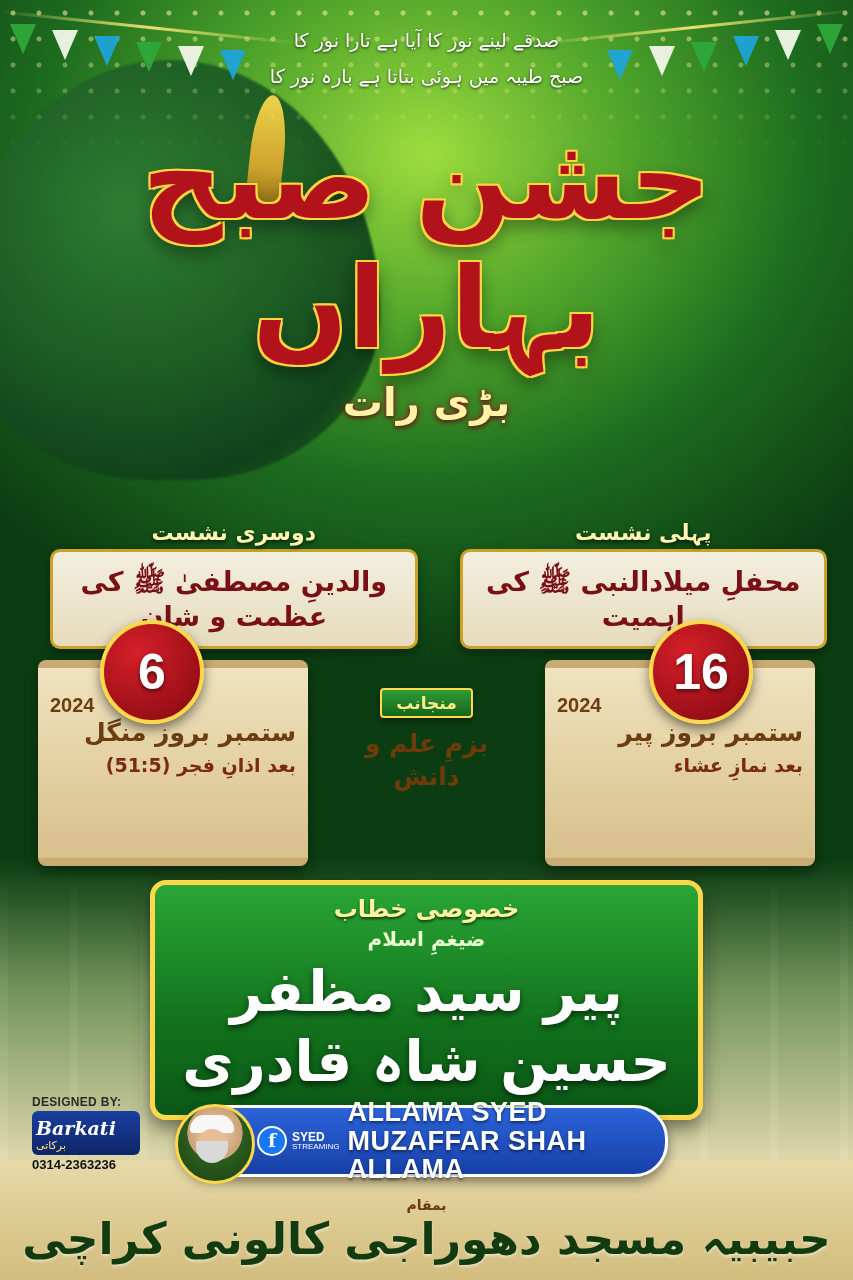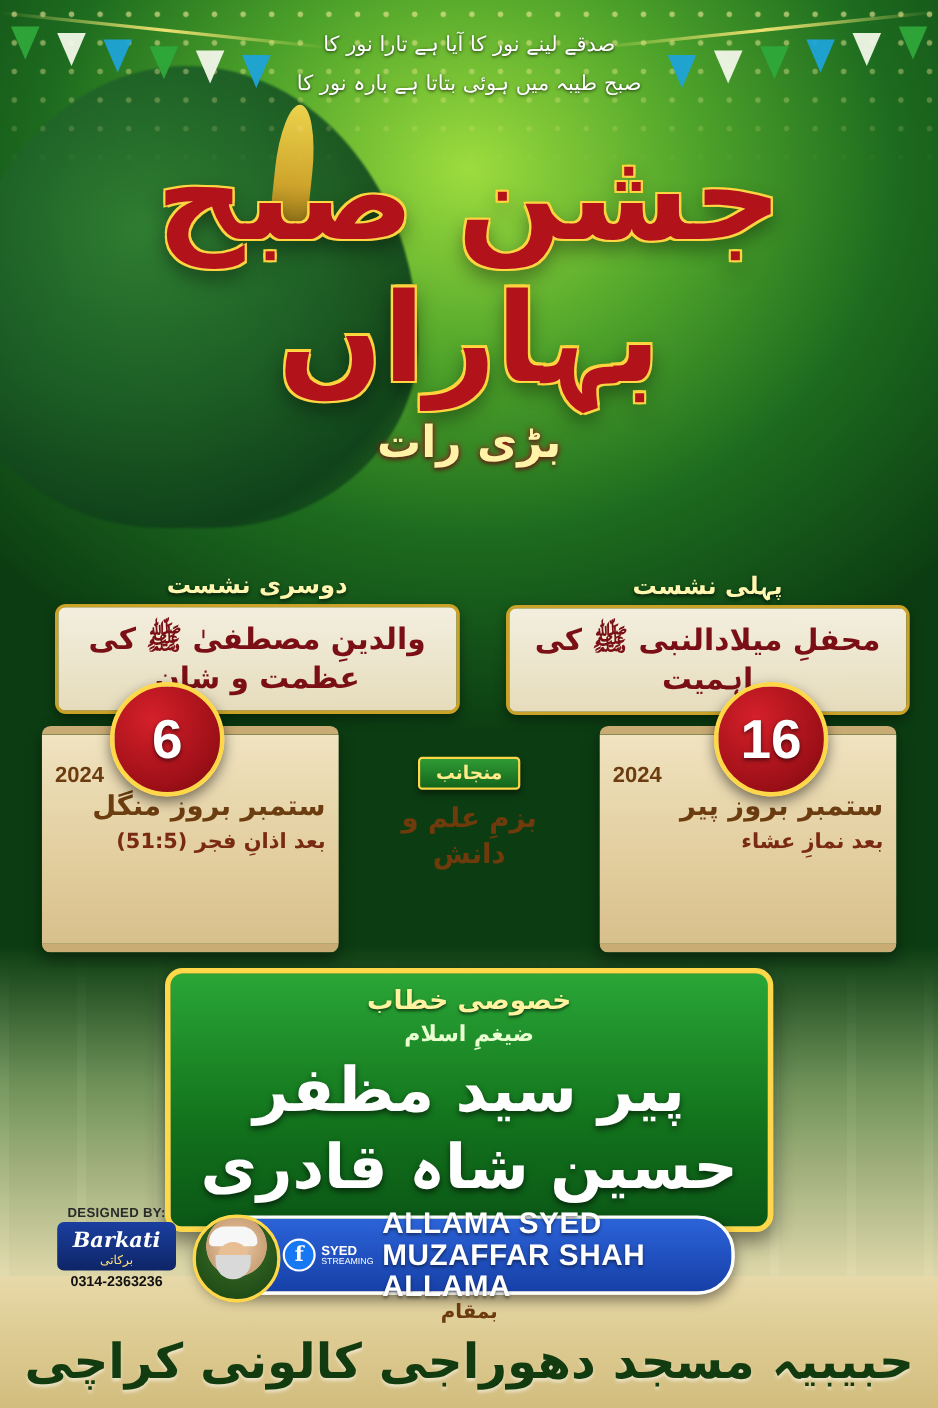--- a/index.html
+++ b/index.html
@@ -310,24 +310,24 @@
     font-size: 56px;
     font-weight: bold;
     color: #ffffff;
     line-height: 1.25;
     text-shadow: 0 3px 6px rgba(0,0,0,0.6);
   }
 
   
   .designer {
     position: absolute;
-    left: 52px;
+    left: 32px;
     top: 1095px;
     width: 108px;
-    text-align: center;
+    text-align: left;
   }
   .designer-label {
     font-size: 12px;
     font-weight: bold;
     color: #2a2a2a;
     letter-spacing: 0.3px;
   }
   .designer-box {
     margin-top: 2px;
     background: linear-gradient(180deg, #1b3fa0 0%, #0e2566 100%);
@@ -432,24 +432,24 @@
   }
 
   
   .footer {
     position: absolute;
     left: 0; right: 0;
     bottom: 14px;
     text-align: center;
   }
   .footer-logo {
-    font-size: 18px;
+    font-size: 14px;
     font-weight: bold;
     color: #6b3a10;
-    margin-bottom: 10px;
+    margin-bottom: 0;
   }
   .footer-main {
     font-size: 44px;
     font-weight: bold;
     color: #123b10;
     line-height: 1.2;
     text-shadow: 0 2px 3px rgba(255,255,255,0.5);
   }
 </style>
 </head>

